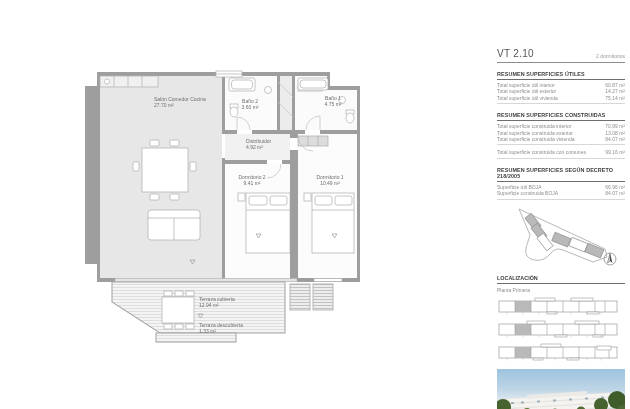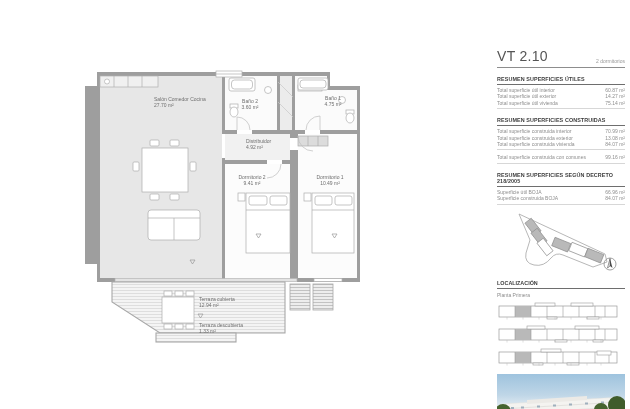--- a/index.html
+++ b/index.html
@@ -7,21 +7,21 @@
          font-family:"Liberation Sans",sans-serif;color:#777;}
   
   .plan-wrap{position:absolute;left:80px;top:62px;width:290px;height:290px;}
   .plan-wrap svg{position:absolute;left:0;top:0;}
   .rlabel{position:absolute;font-size:5px;line-height:1.25;color:#6f6f6f;white-space:nowrap;}
   .rlabel.center{text-align:center;}
   
   .panel{position:absolute;left:497px;top:48px;width:128px;}
   .title-row{display:flex;justify-content:space-between;align-items:flex-end;
              border-bottom:1px solid #8d8d8d;padding-bottom:3px;}
-  .title-row .t{font-size:14px;color:#555;letter-spacing:.3px;}
+  .title-row .t{font-size:10px;color:#555;letter-spacing:.3px;}
   .title-row .s{font-size:5px;color:#999;}
   .sec-h{font-size:5.4px;font-weight:bold;color:#3d3d3d;border-bottom:1px solid #6e6e6e;
          padding-bottom:2px;margin-top:8px;letter-spacing:.1px;}
   .rows{border-bottom:1px solid #d7d7d7;padding:2px 0 2px 0;}
   .row{display:flex;justify-content:space-between;font-size:5px;color:#8e8e8e;line-height:6.4px;}
   .rows.extra{margin-top:2px;}
   .siteplan{margin-top:7px;position:relative;height:62px;}
   .loc-h{font-size:5.4px;font-weight:bold;color:#3d3d3d;border-bottom:1px solid #6e6e6e;
          padding-bottom:2px;margin-top:6px;}
   .loc-f{font-size:5px;color:#8e8e8e;margin-top:3px;}

